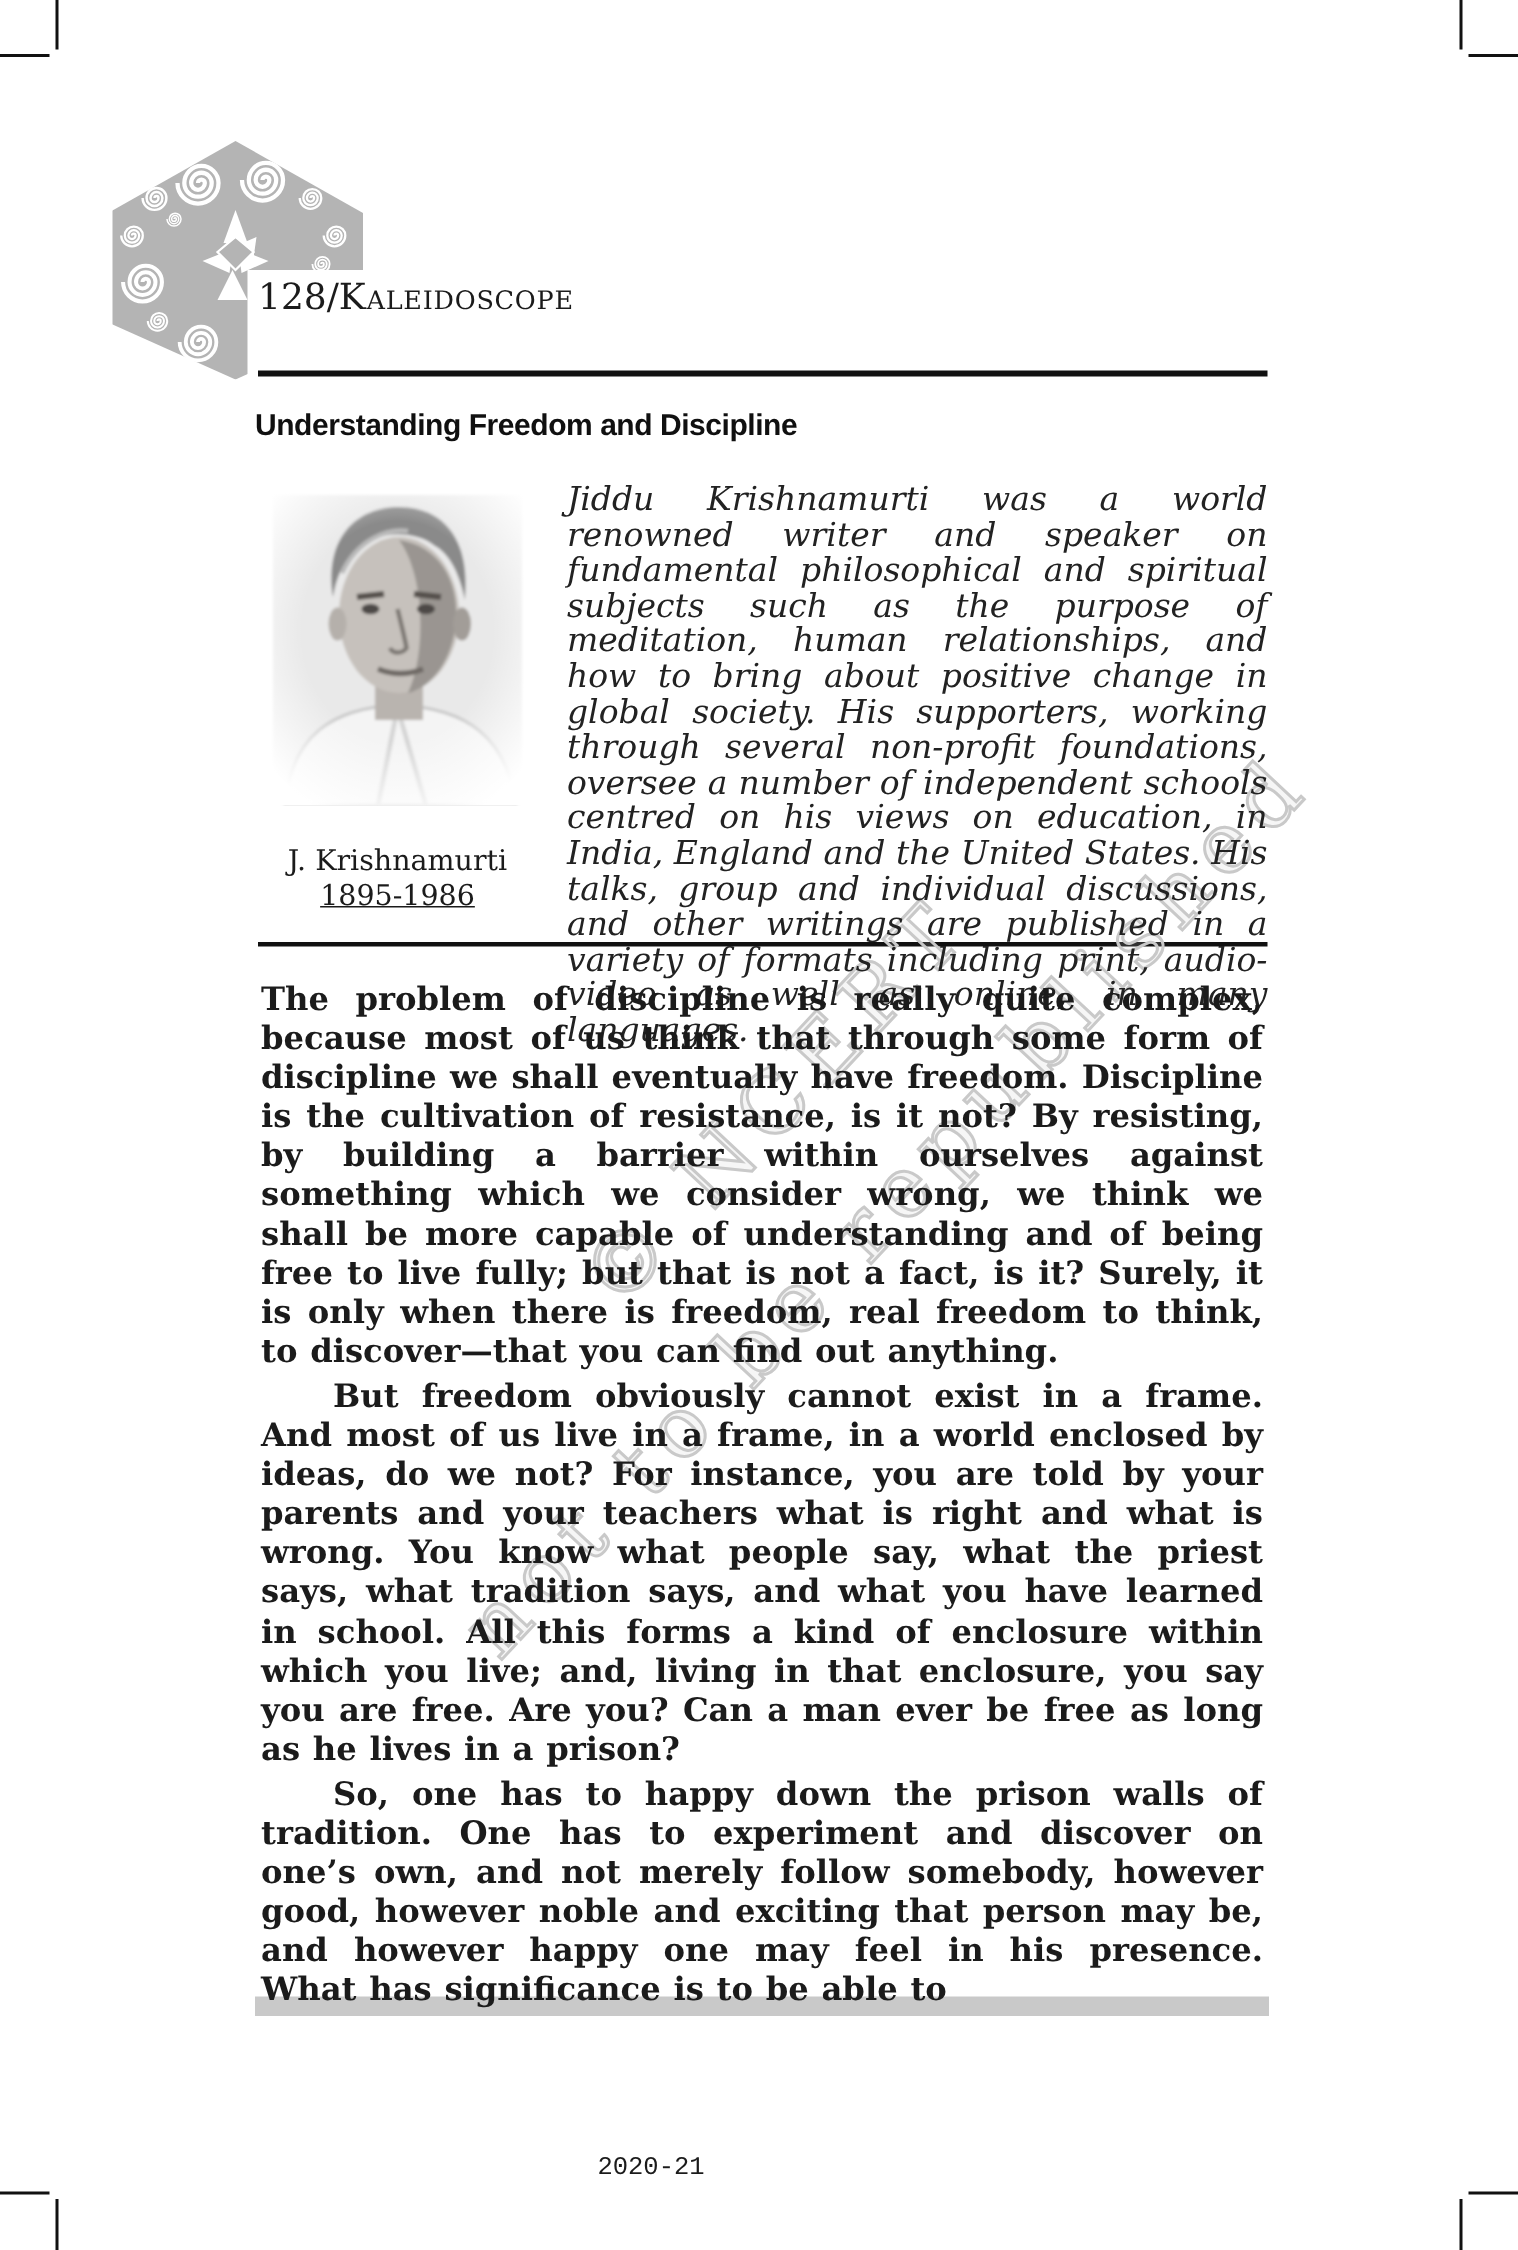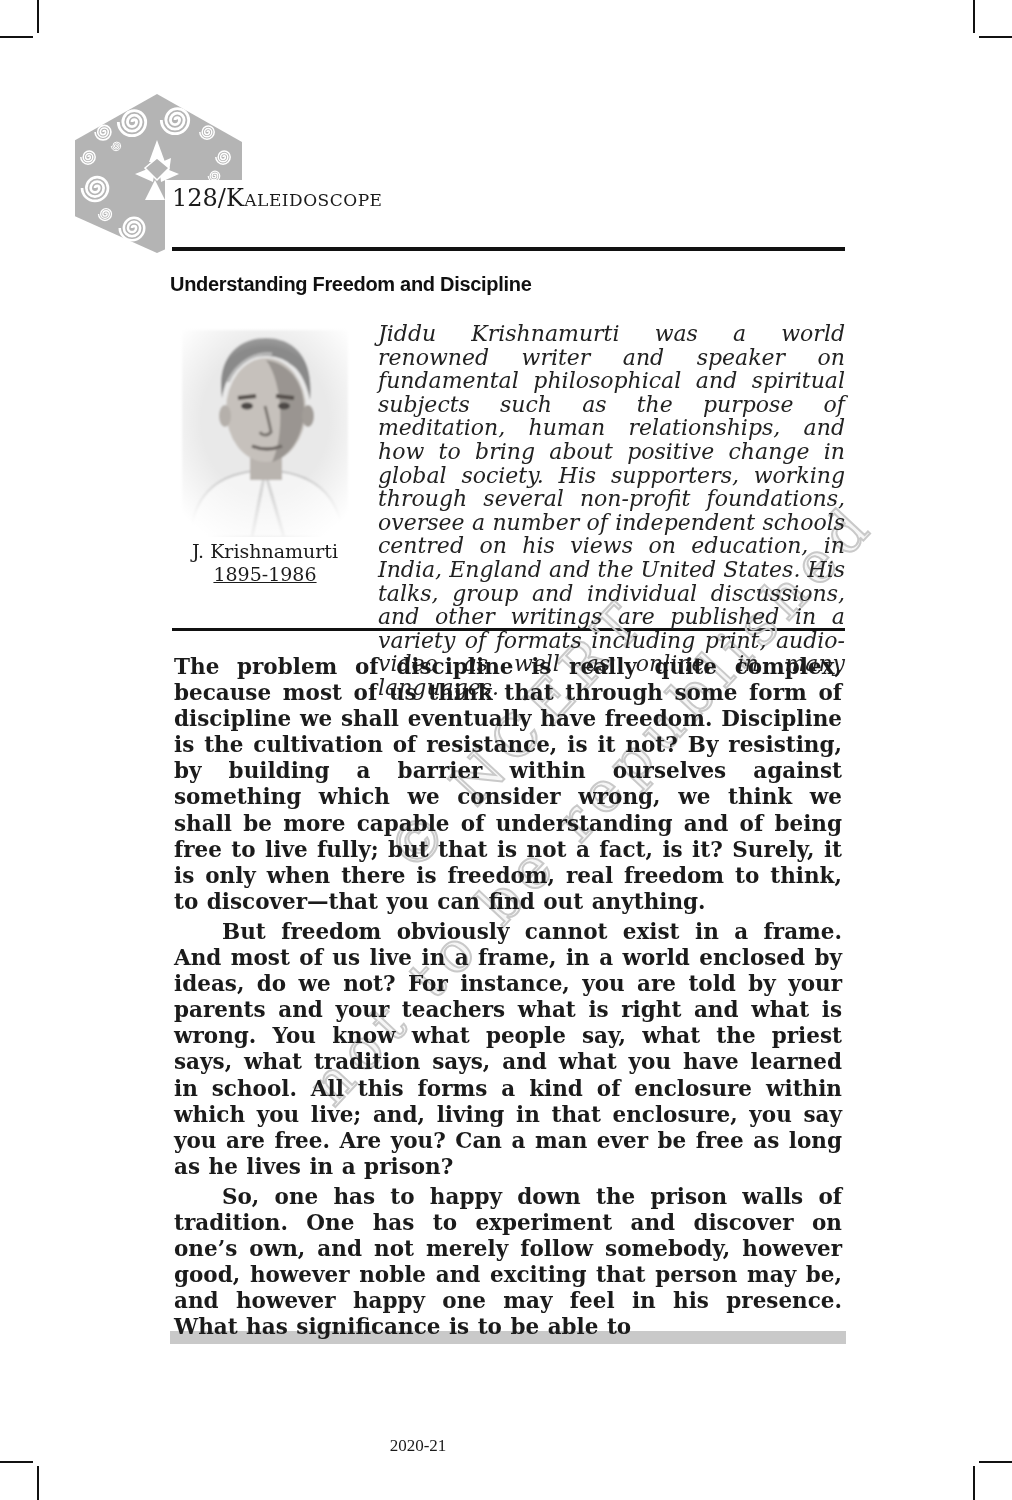--- a/index.html
+++ b/index.html
@@ -22,21 +22,21 @@
   .rule2{position:absolute;left:172px;top:628px;width:673px;height:3px;background:#111;}
   .page-title{
     position:absolute;left:170px;top:260px;width:680px;z-index:2;
     font-family:"Liberation Sans","DejaVu Sans",sans-serif;
     font-weight:bold;font-size:20px;letter-spacing:-0.3px;color:#101010;
   }
   
   .media-row{position:absolute;left:172px;top:322px;width:673px;display:flex;gap:20px;z-index:2;}
   .photo-col{width:186px;flex:0 0 186px;text-align:center;}
   .photo{width:186px;height:215px;display:block;}
-  .caption-name{margin-top:3px;font-size:19px;line-height:23px;}
+  .caption-name{margin-top:26px;font-size:19px;line-height:23px;}
   .caption-years{font-size:19px;line-height:23px;text-decoration:underline;}
   .bio{
     flex:1;font-style:italic;font-size:22px;line-height:23.6px;
     text-align:justify;color:#222;
   }
   
   .body-text{
     position:absolute;left:170px;top:650px;width:676px;z-index:2;
     font-size:21.5px;line-height:26.1px;text-align:justify;word-spacing:1px;
   }
@@ -48,22 +48,22 @@
     transform:translate(-50%,-50%) rotate(-47deg);
     font-family:"DejaVu Serif",serif;font-size:56px;letter-spacing:9px;
     color:rgba(205,205,205,0.18);
     -webkit-text-stroke:2px #c9c9c9;
     text-align:center;line-height:1.8;white-space:nowrap;
   }
   .watermark span{display:block;}
   
   .gray-bar{position:absolute;left:170px;top:1331px;width:676px;height:13px;background:#c9c9c9;}
   .footer{
-    position:absolute;left:0;top:1436px;width:836px;text-align:center;
-    font-family:Liberation Serif, serif;font-size:17px;color:#1b1b1b;
+    position:absolute;left:16px;top:1436px;width:836px;text-align:center;
+    font-family:Liberation Mono, monospace;font-size:17px;color:#1b1b1b;
   }
 </style>
 </head>
 <body>
 
 <div class="crop" style="left:37px;top:0;width:2px;height:33px;"></div>
 <div class="crop" style="left:0;top:36px;width:33px;height:2px;"></div>
 <div class="crop" style="left:973px;top:0;width:2px;height:33px;"></div>
 <div class="crop" style="left:979px;top:36px;width:33px;height:2px;"></div>
 <div class="crop" style="left:0;top:1461px;width:33px;height:2px;"></div>

